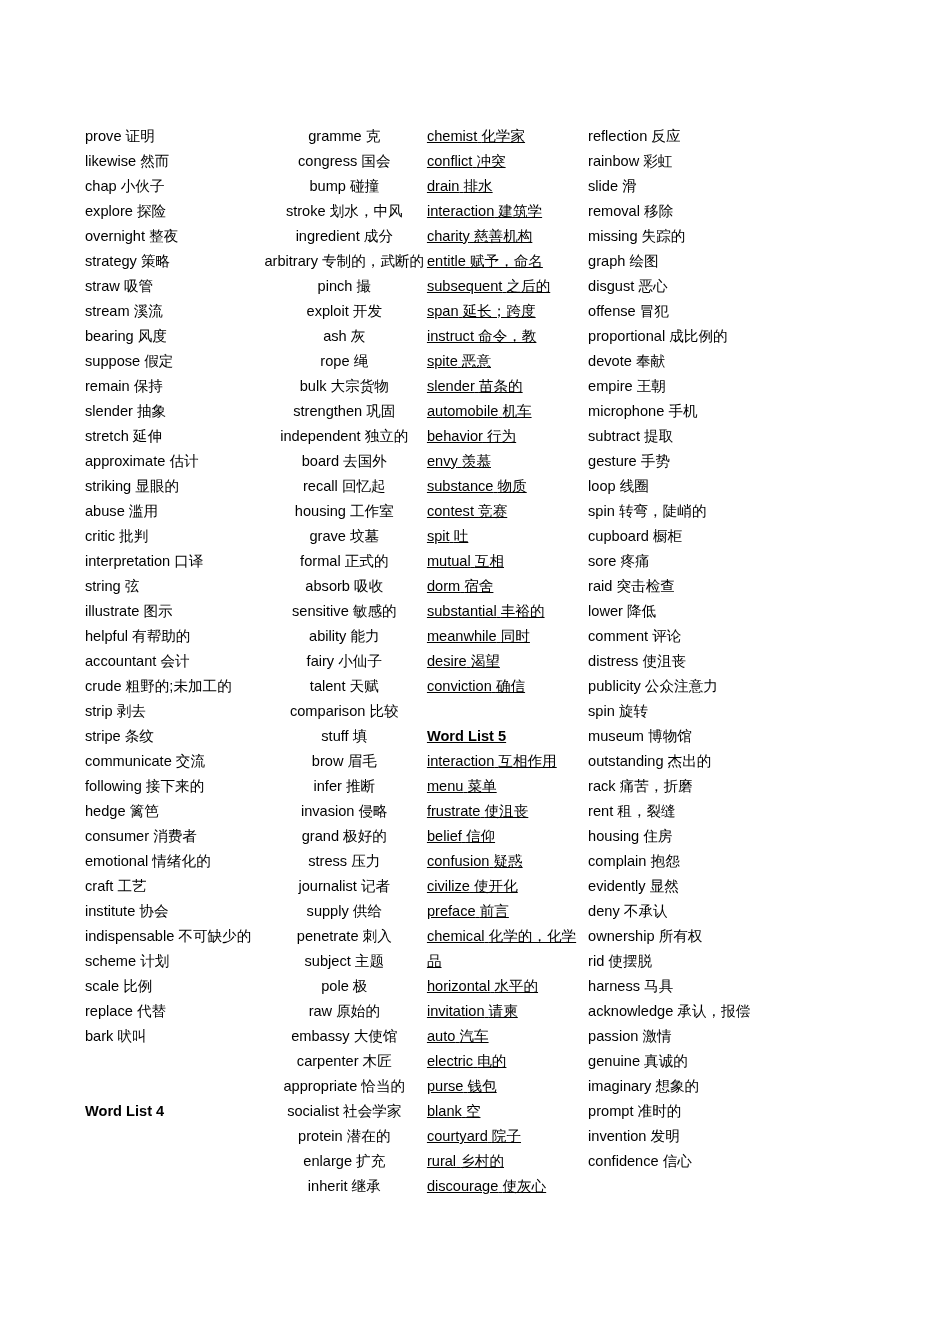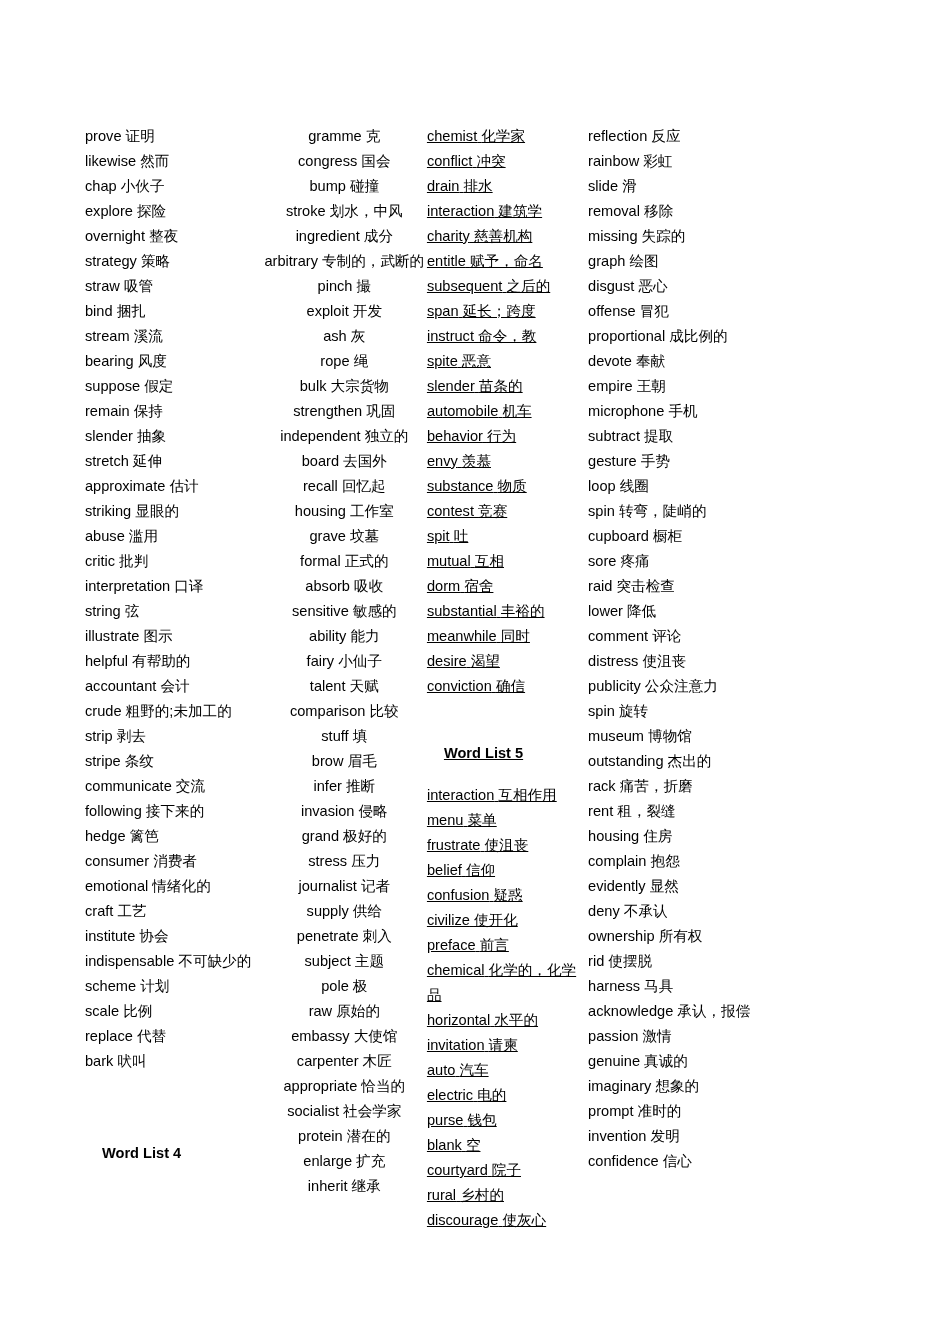--- a/index.html
+++ b/index.html
@@ -46,41 +46,40 @@
   .entry .term {
     font-family: "Liberation Sans", "DejaVu Sans", sans-serif;
   }
   .entry .gloss {
     font-family: "Liberation Sans", "DejaVu Sans", sans-serif;
   }
   .heading {
     font-size: 14.6px;
     line-height: 25px;
     font-weight: bold;
-    margin: 17px;
+    margin: 0;
     padding: 0;
   }
   .spacer {
     height: 25px;
   }
 </style>
 </head>
 <body>
 
 <div id="page">
   <div id="columns">
       <div class="column c0">
         <div class="entry"><span class="term">prove</span> <span class="gloss">证明</span></div>
         <div class="entry"><span class="term">likewise</span> <span class="gloss">然而</span></div>
         <div class="entry"><span class="term">chap</span> <span class="gloss">小伙子</span></div>
         <div class="entry"><span class="term">explore</span> <span class="gloss">探险</span></div>
         <div class="entry"><span class="term">overnight</span> <span class="gloss">整夜</span></div>
         <div class="entry"><span class="term">strategy</span> <span class="gloss">策略</span></div>
         <div class="entry"><span class="term">straw</span> <span class="gloss">吸管</span></div>
-        <div class="entry"><span class="term">bind</span> <span class="gloss">捆扎</span></div>
         <div class="entry"><span class="term">stream</span> <span class="gloss">溪流</span></div>
         <div class="entry"><span class="term">bearing</span> <span class="gloss">风度</span></div>
         <div class="entry"><span class="term">suppose</span> <span class="gloss">假定</span></div>
         <div class="entry"><span class="term">remain</span> <span class="gloss">保持</span></div>
         <div class="entry"><span class="term">slender</span> <span class="gloss">抽象</span></div>
         <div class="entry"><span class="term">stretch</span> <span class="gloss">延伸</span></div>
         <div class="entry"><span class="term">approximate</span> <span class="gloss">估计</span></div>
         <div class="entry"><span class="term">striking</span> <span class="gloss">显眼的</span></div>
         <div class="entry"><span class="term">abuse</span> <span class="gloss">滥用</span></div>
         <div class="entry"><span class="term">critic</span> <span class="gloss">批判</span></div>

